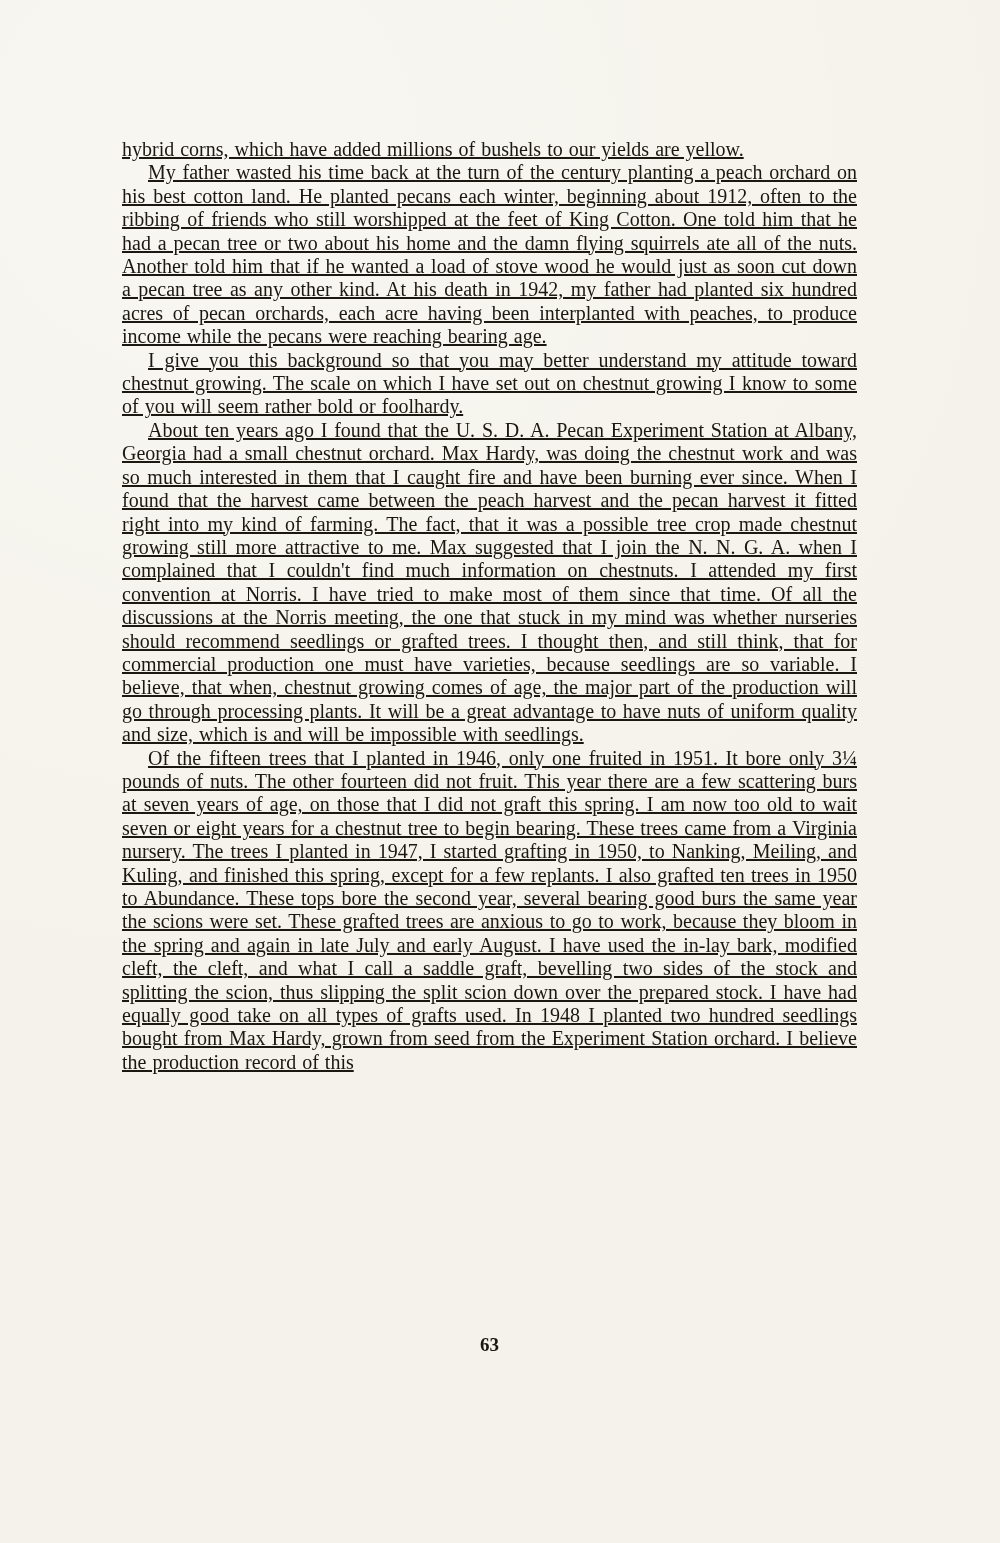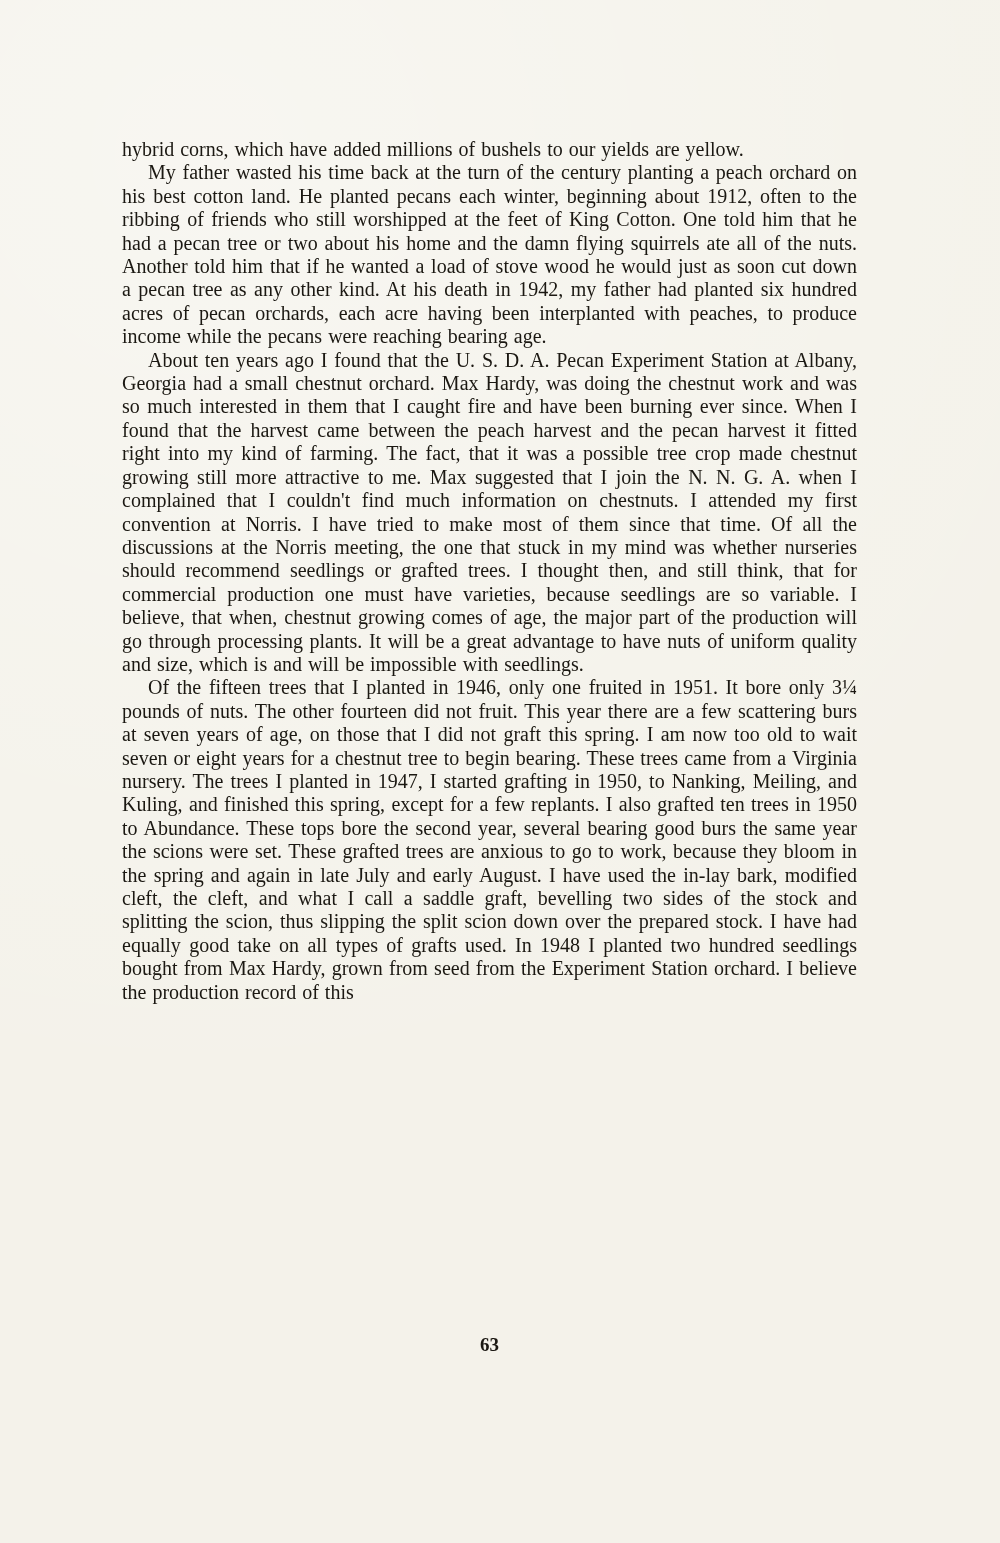--- a/index.html
+++ b/index.html
@@ -25,20 +25,21 @@
       radial-gradient(circle at 20% 10%, rgba(255,255,255,0.35), rgba(0,0,0,0) 60%),
       #f4f2ea;
   }
   .text-block {
     position: absolute;
     top: 138px;
     left: 122px;
     width: 735px;
     font-size: 20px;
     line-height: 23.4px;
+    text-decoration: underline;
   }
   .text-block p {
     margin: 0;
     text-align: justify;
     text-indent: 26px;
     word-spacing: 1px;
   }
   .text-block p.no-indent {
     text-indent: 0;
   }
@@ -53,17 +54,18 @@
     font-weight: bold;
   }
 </style>
 </head>
 <body>
 
 <div class="page">
   <div class="text-block">
     <p class="no-indent">hybrid corns, which have added millions of bushels to our yields are yellow.</p>
     <p>My father wasted his time back at the turn of the century planting a peach orchard on his best cotton land. He planted pecans each winter, beginning about 1912, often to the ribbing of friends who still worshipped at the feet of King Cotton. One told him that he had a pecan tree or two about his home and the damn flying squirrels ate all of the nuts. Another told him that if he wanted a load of stove wood he would just as soon cut down a pecan tree as any other kind. At his death in 1942, my father had planted six hundred acres of pecan orchards, each acre having been interplanted with peaches, to produce income while the pecans were reaching bearing age.</p>
+    <p>I give you this background so that you may better understand my attitude toward chestnut growing. The scale on which I have set out on chestnut growing I know to some of you will seem rather bold or foolhardy.</p>
     <p>About ten years ago I found that the U. S. D. A. Pecan Experiment Station at Albany, Georgia had a small chestnut orchard. Max Hardy, was doing the chestnut work and was so much interested in them that I caught fire and have been burning ever since. When I found that the harvest came between the peach harvest and the pecan harvest it fitted right into my kind of farming. The fact, that it was a possible tree crop made chestnut growing still more attractive to me. Max suggested that I join the N. N. G. A. when I complained that I couldn't find much information on chestnuts. I attended my first convention at Norris. I have tried to make most of them since that time. Of all the discussions at the Norris meeting, the one that stuck in my mind was whether nurseries should recommend seedlings or grafted trees. I thought then, and still think, that for commercial production one must have varieties, because seedlings are so variable. I believe, that when, chestnut growing comes of age, the major part of the production will go through processing plants. It will be a great advantage to have nuts of uniform quality and size, which is and will be impossible with seedlings.</p>
     <p>Of the fifteen trees that I planted in 1946, only one fruited in 1951. It bore only 3¼ pounds of nuts. The other fourteen did not fruit. This year there are a few scattering burs at seven years of age, on those that I did not graft this spring. I am now too old to wait seven or eight years for a chestnut tree to begin bearing. These trees came from a Virginia nursery. The trees I planted in 1947, I started grafting in 1950, to Nanking, Meiling, and Kuling, and finished this spring, except for a few replants. I also grafted ten trees in 1950 to Abundance. These tops bore the second year, several bearing good burs the same year the scions were set. These grafted trees are anxious to go to work, because they bloom in the spring and again in late July and early August. I have used the in-lay bark, modified cleft, the cleft, and what I call a saddle graft, bevelling two sides of the stock and splitting the scion, thus slipping the split scion down over the prepared stock. I have had equally good take on all types of grafts used. In 1948 I planted two hundred seedlings bought from Max Hardy, grown from seed from the Experiment Station orchard. I believe the production record of this</p>
   </div>
   <div class="page-number">63</div>
 </div>
 
 </body></html>

